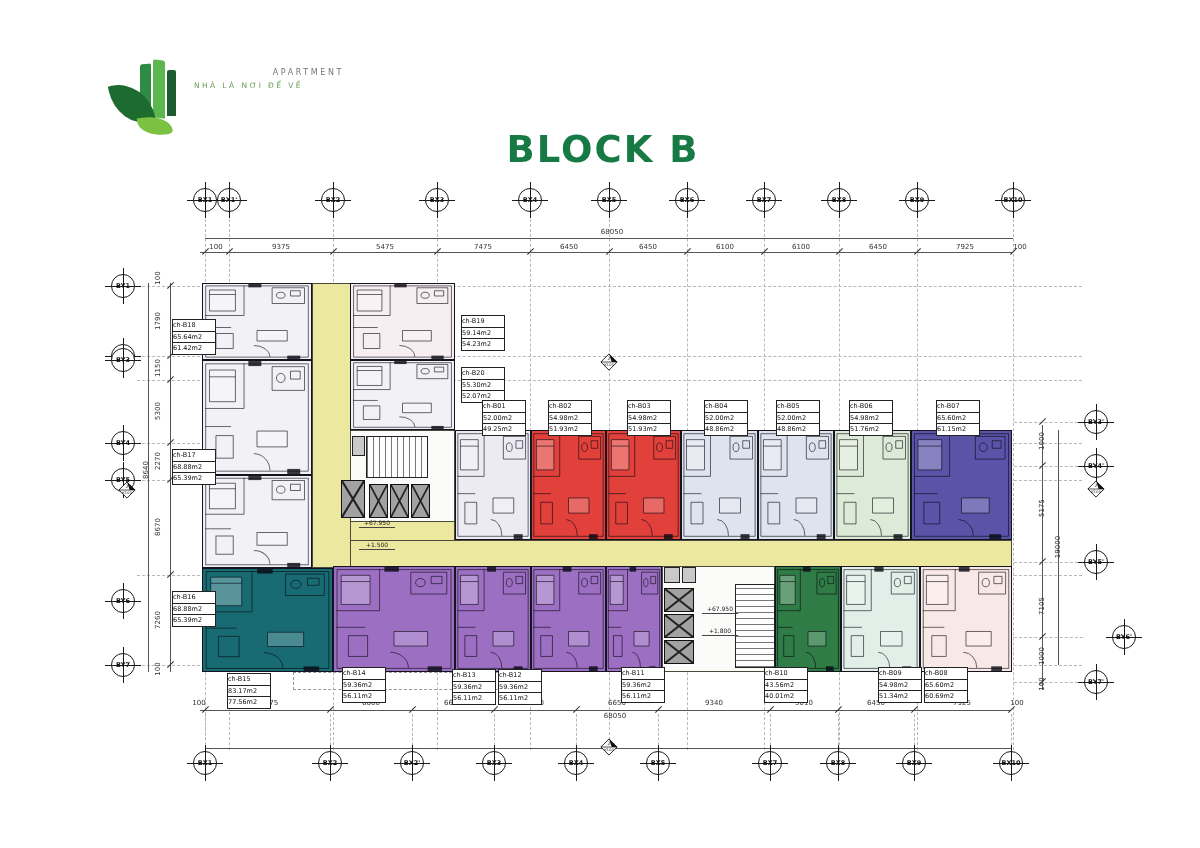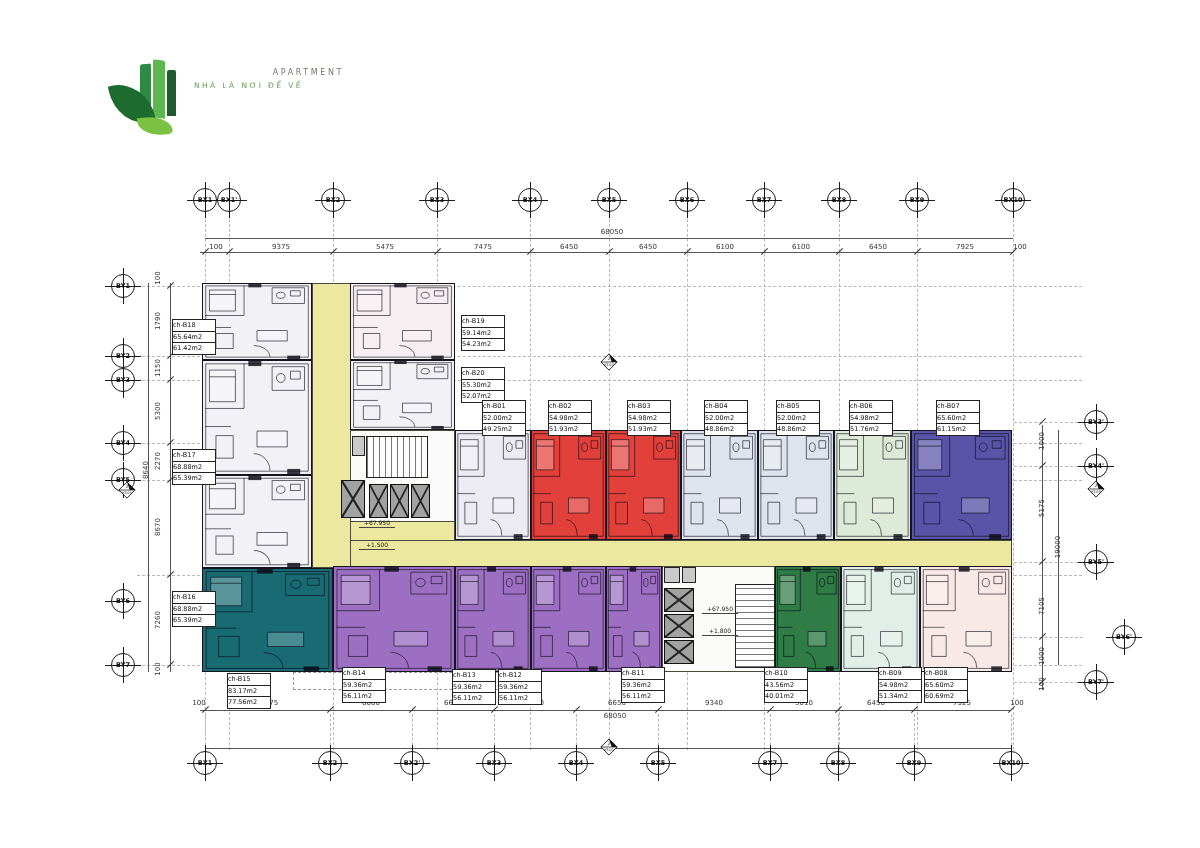--- a/index.html
+++ b/index.html
@@ -116,20 +116,21 @@
         <div class="bar bar3"></div>
       <div class="leafA"></div>
         <div class="leafB"></div>
     </div>
     <div class="logo-text">
       <div class="logo-apartment">APARTMENT</div>
       <div class="logo-tagline">NHÀ LÀ NƠI ĐỂ VỀ</div>
     </div>
   </div>
 
+  <div class="title">BLOCK B</div>
 
   <div>
 
   <div class="vdash t" style="left: 205px;"></div>
       <div class="vdash t" style="left: 229px;"></div>
       <div class="vdash t" style="left: 333px;"></div>
       <div class="vdash t" style="left: 437px;"></div>
       <div class="vdash t" style="left: 530px;"></div>
       <div class="vdash t" style="left: 609px;"></div>
       <div class="vdash t" style="left: 687px;"></div>
@@ -347,21 +348,21 @@
       </div>
     </div>
   <div>
 
   <div class="bubble gyl" style="top: 286px;">
         <span>BY1</span>
       </div>
       <div class="bubble gyl" style="top: 356px;">
         <span>BY2</span>
       </div>
-      <div class="bubble gyl" style="top: 380px;">
+      <div class="bubble gyl" style="top: 360px;">
         <span>BY3</span>
       </div>
       <div class="bubble gyl" style="top: 443px;">
         <span>BY4</span>
       </div>
       <div class="bubble gyl" style="top: 480px;">
         <span>BY5</span>
       </div>
       <div class="bubble gyl" style="top: 601px;">
         <span>BY6</span>

